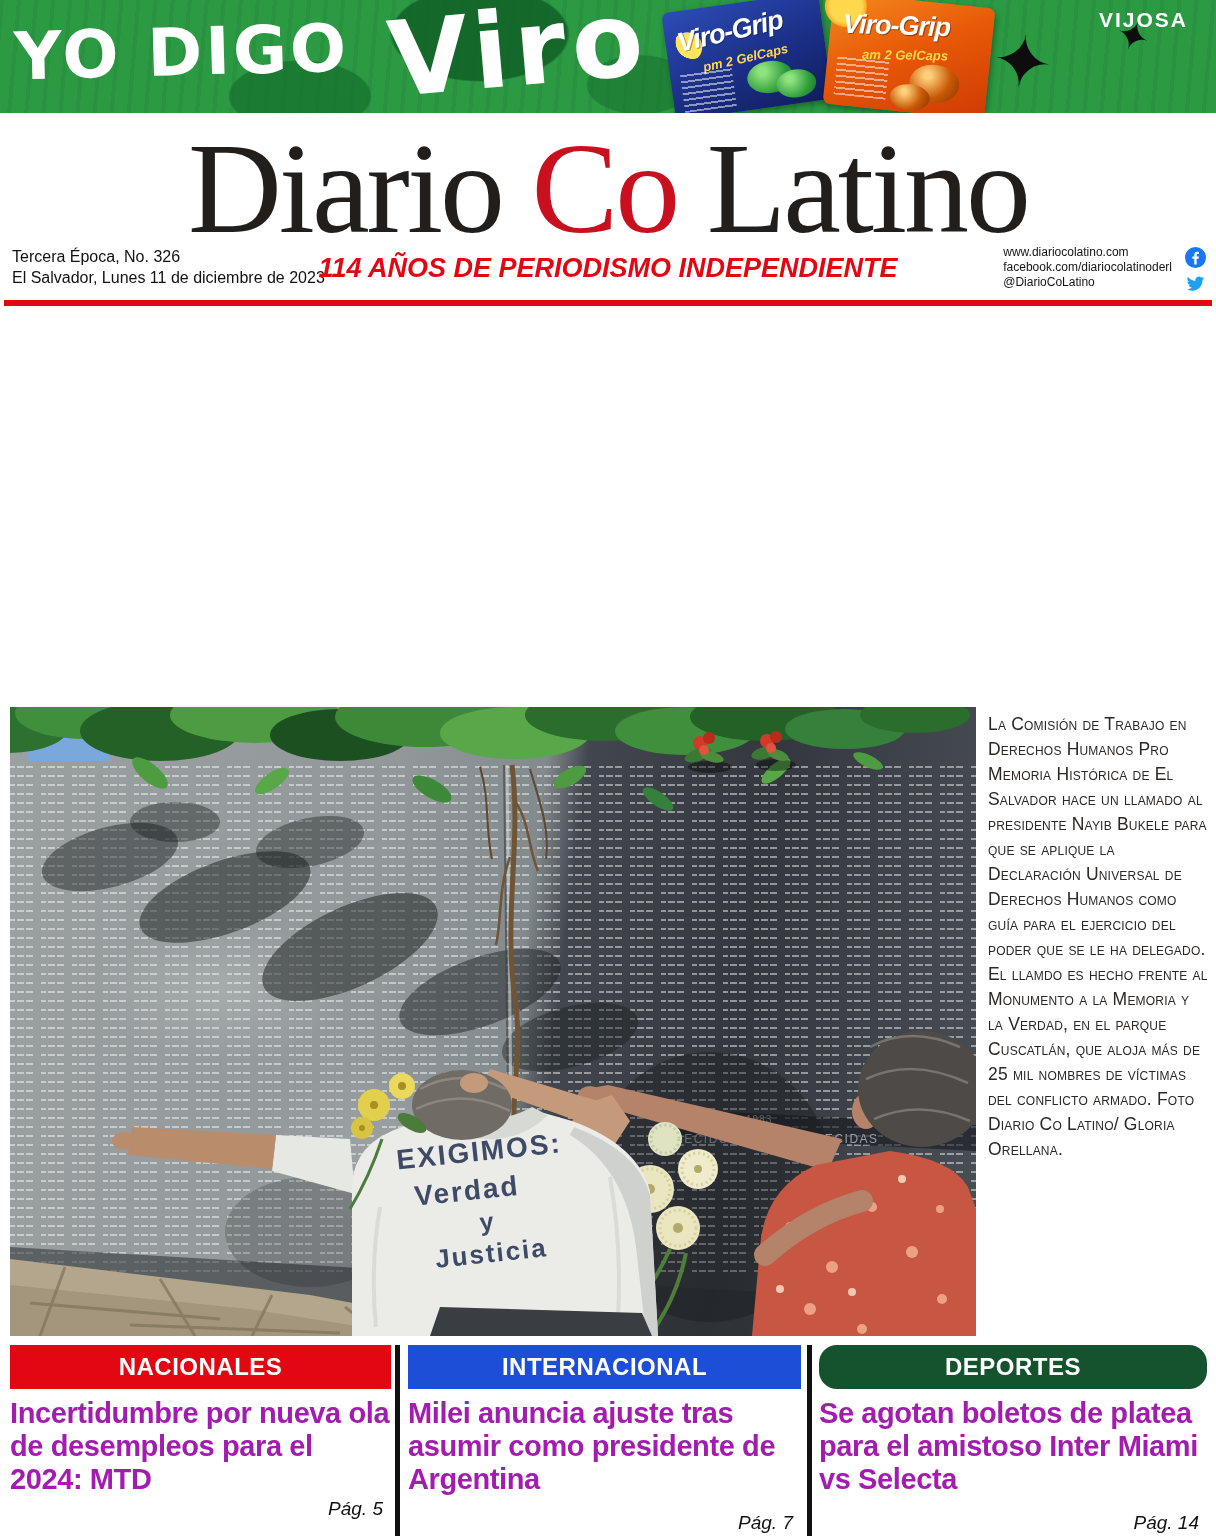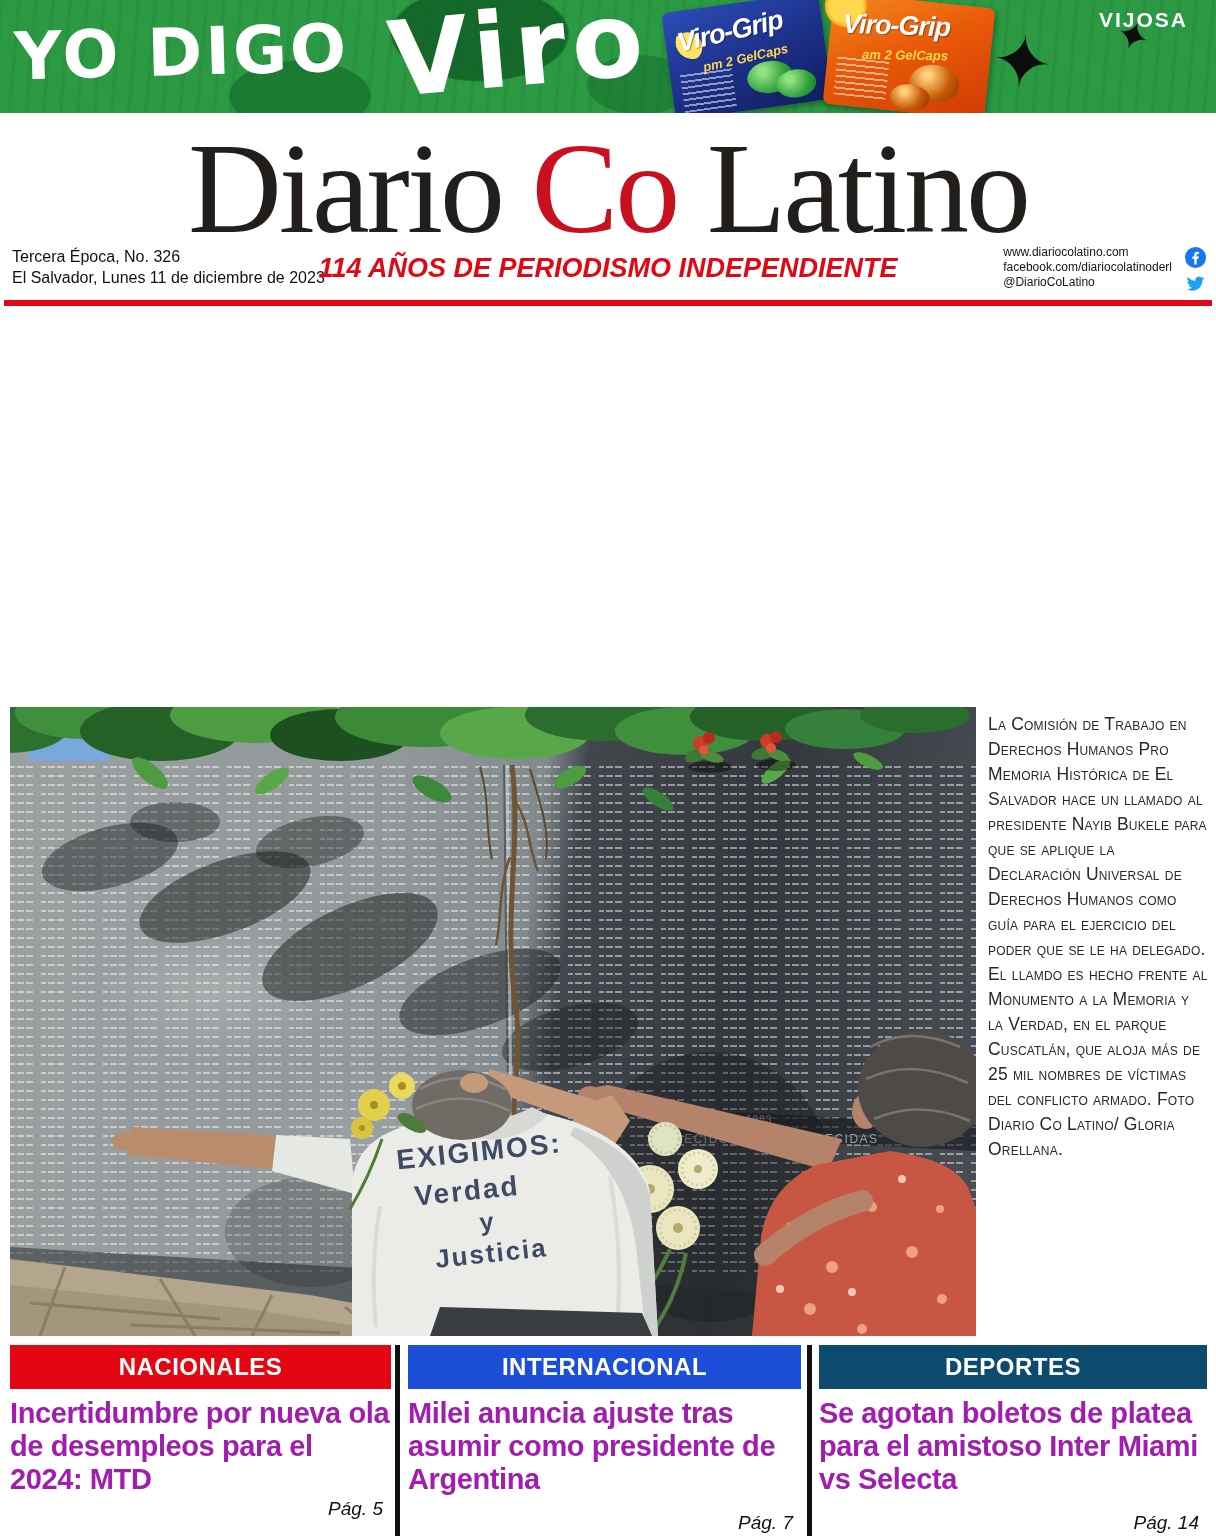--- a/index.html
+++ b/index.html
@@ -368,19 +368,19 @@
 
     <div class="col col-2">
       <div class="section-banner" style="background: #1d4ed8;">INTERNACIONAL</div>
       <div class="story">Milei anuncia ajuste tras asumir como presidente de Argentina</div>
       <div class="story-page">Pág. 7</div>
     </div>
 
     <div class="divider div-2"></div>
 
     <div class="col col-3">
-      <div class="section-banner" style="background: #0c4a6e;">DEPORTES</div>
+      <div class="section-banner" style="background: #14532d; border-radius: 18px;">DEPORTES</div>
       <div class="story">Se agotan boletos de platea para el amistoso Inter Miami vs Selecta</div>
       <div class="story-page">Pág. 14</div>
     </div>
 
   </div>
 </div>
 
 </body></html>

